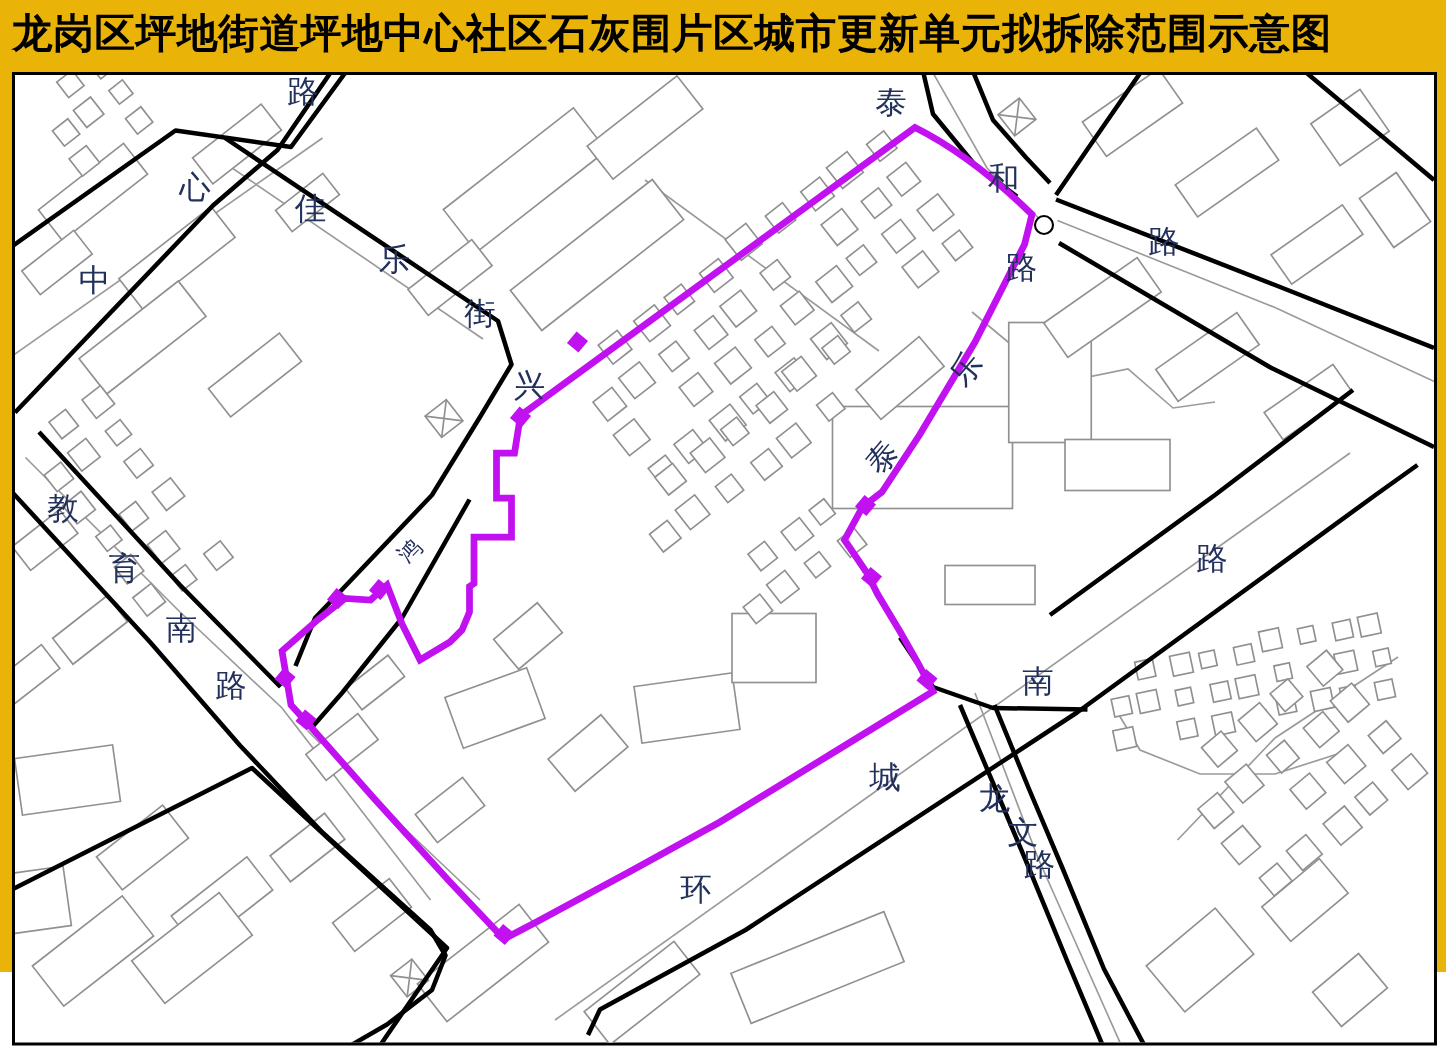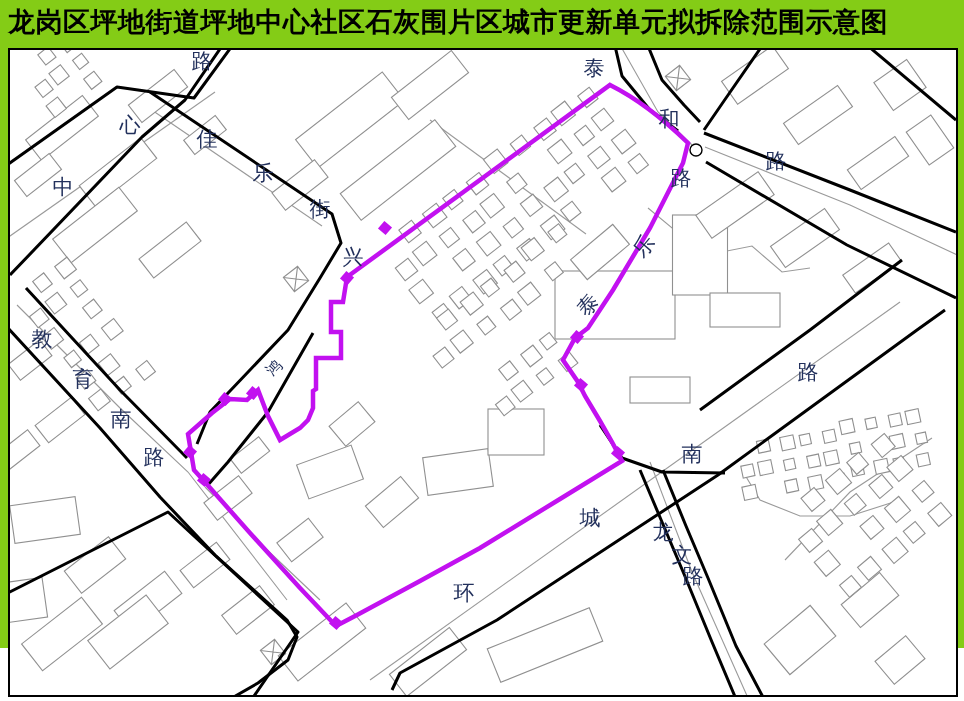--- a/index.html
+++ b/index.html
@@ -1,17 +1,17 @@
 <!DOCTYPE html>
 <html><head>
 <meta charset="utf-8">
 <style>
   html,body{margin:0;padding:0;background:#ffffff;width:964px;height:701px;overflow:hidden;
     font-family:"Liberation Sans","DejaVu Sans",sans-serif;}
-  #page{position:relative;width:964px;height:648px;background:#84cc16;}
+  #page{position:relative;width:964px;height:648px;background:#eab308;}
   #map-title{position:absolute;top:4px;left:8px;width:948px;font-size:27px;font-weight:bold;
     color:#000;letter-spacing:0.5px;white-space:nowrap;
     font-family:"Liberation Sans","DejaVu Sans",sans-serif;}
   #map-wrap{position:absolute;top:0;left:0;width:964px;height:701px;}
   svg text{font-family:"Liberation Serif","DejaVu Serif",serif;}
 </style>
 </head>
 <body>
 
 <div id="page">

